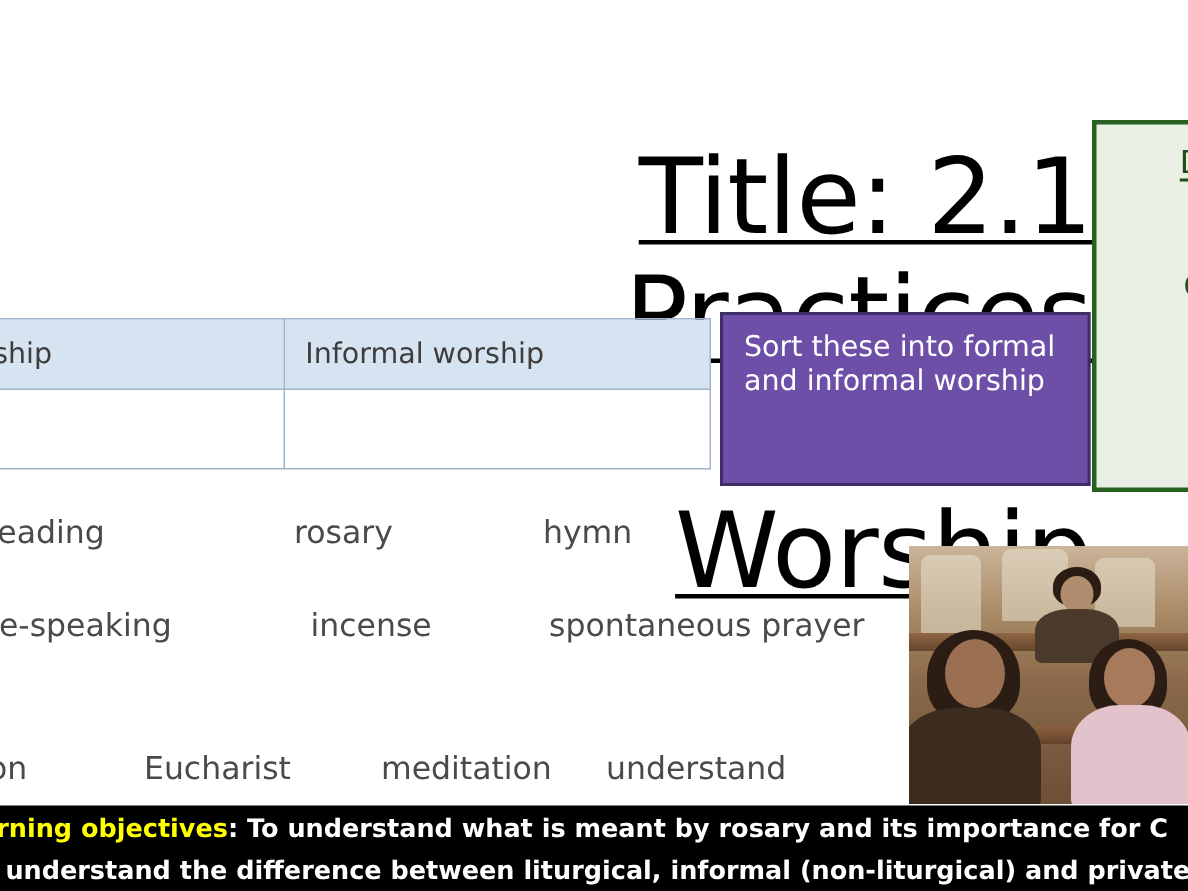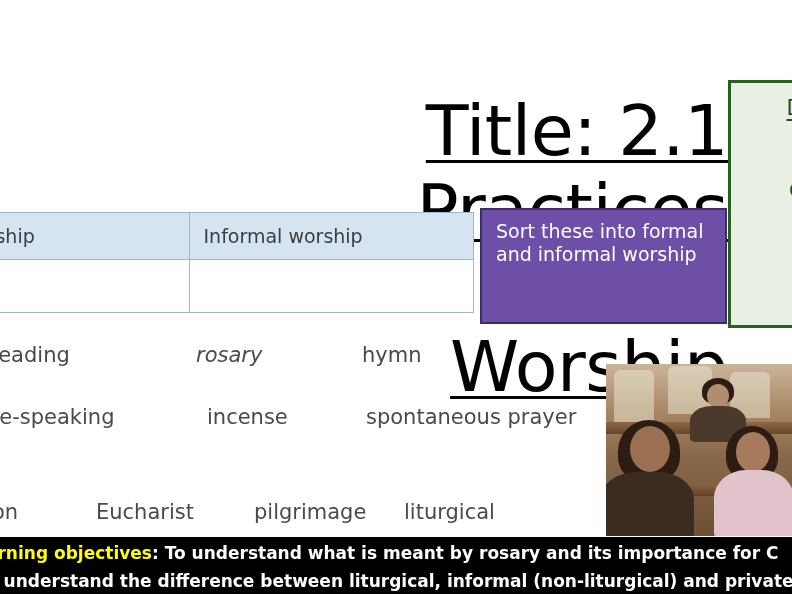--- a/index.html
+++ b/index.html
@@ -218,29 +218,29 @@
 
 <div id="green-box">
   <span class="gb-title">Dis</span>
   <span class="gb-line">d</span>
   <span class="gb-line">Ch</span>
   <span class="gb-line">d</span>
 </div>
 
 <div id="word-bank">
     <div class="word" style="left: -10px; top: 343px;">reading</div>
-    <div class="word" style="left: 196px; top: 343px; font-style: italic;">rosary</div>
+    <div class="word" style="left: 196px; top: 343px;">rosary</div>
     <div class="word" style="left: 362px; top: 343px;">hymn</div>
     <div class="word" style="left: -14px; top: 405px;">ue-speaking</div>
     <div class="word" style="left: 207px; top: 405px;">incense</div>
     <div class="word" style="left: 366px; top: 405px;">spontaneous prayer</div>
     <div class="word" style="left: -8px; top: 500px;">on</div>
     <div class="word" style="left: 96px; top: 500px; text-align: center;">Eucharist</div>
-    <div class="word" style="left: 254px; top: 500px;">pilgrimage</div>
-    <div class="word" style="left: 404px; top: 500px;">liturgical</div>
+    <div class="word" style="left: 254px; top: 500px;">meditation</div>
+    <div class="word" style="left: 404px; top: 500px;">understand</div>
   </div>
 
 <div id="photo">
   <div class="ph-bg"></div>
   <div class="window" style="left:8px;  top:6px;  width:40px; height:52px;"></div>
   <div class="window" style="left:62px; top:2px;  width:44px; height:48px;"></div>
   <div class="window" style="left:124px;top:8px;  width:40px; height:46px;"></div>
   <div class="pew" style="top:58px;"></div>
   <div class="pew" style="top:120px;"></div>
 

